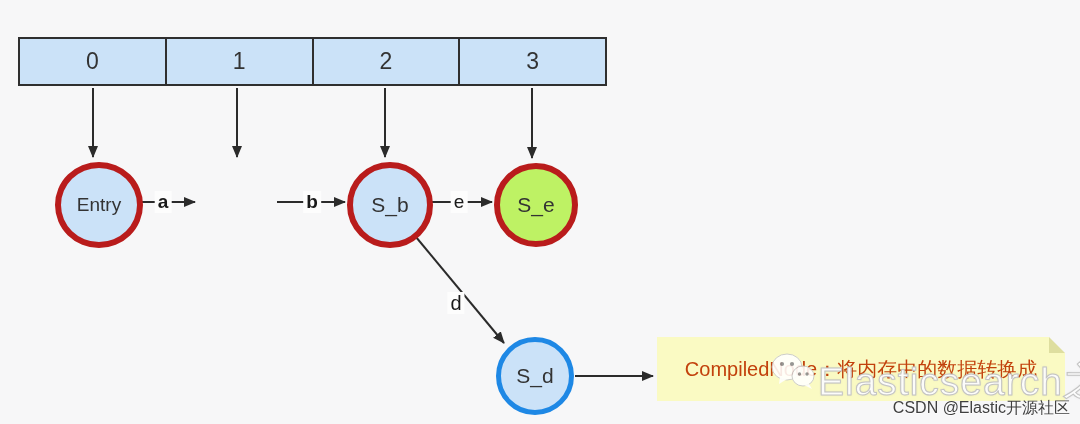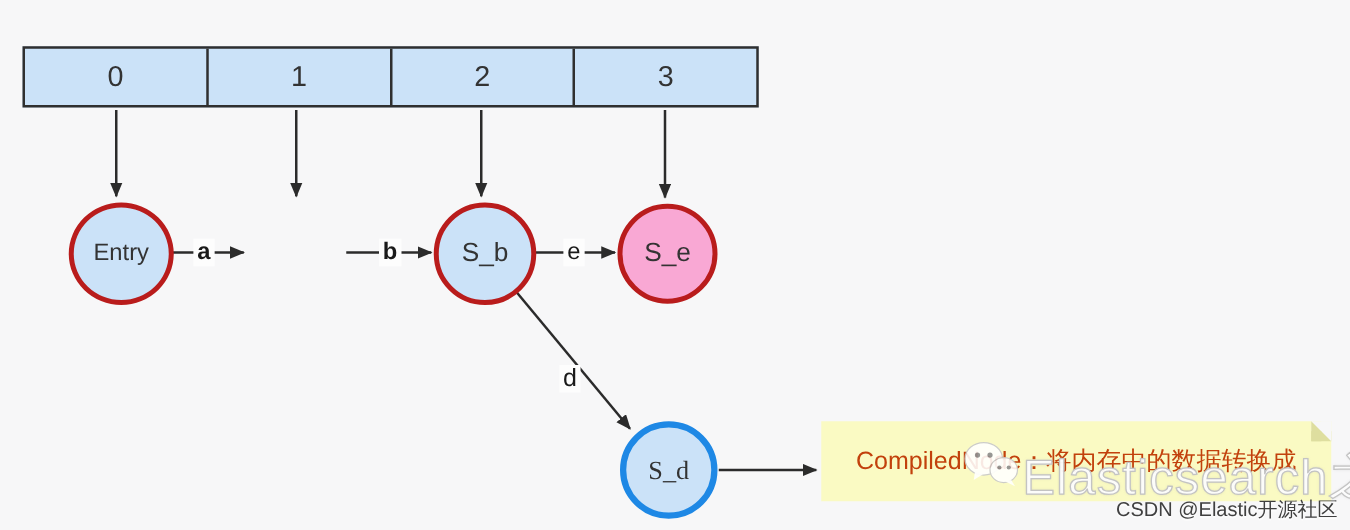--- a/index.html
+++ b/index.html
@@ -26,32 +26,32 @@
   .array-cell {
     flex:1; display:flex; align-items:center; justify-content:center;
     font-size:23px; color:#333;
     border-left:2px solid #2f2f2f;
   }
   .array-cell:first-child { border-left:none; }
 
   
   .node {
     position:absolute;
-    border:4px solid #b91c1c; border-radius:50%;
+    border:6px solid #b91c1c; border-radius:50%;
     background:#cbe2f8;
     display:flex; align-items:center; justify-content:center;
     font-size:21px; color:#333;
     z-index:2;
   }
   .node-entry { left:55px;  top:162px; width:76px; height:74px; font-size:19px; }
   .node-sa    { left:197px; top:162px; width:74px; height:74px; }
   .node-sb    { left:347px; top:162px; width:74px; height:74px;text-align:center; }
-  .node-se    { left:494px; top:163px; width:72px; height:72px; background:#f9a8d4; }
+  .node-se    { left:494px; top:163px; width:72px; height:72px; background:#bef264; }
   .node-sd    { left:496px; top:337px; width:68px; height:68px;
-                border:5px solid #1e88e5;font-family:Liberation Serif, serif; }
+                border:5px solid #1e88e5; }
 
   
   .edge-label {
     position:absolute; z-index:3;
     transform:translate(-50%,-50%);
     background:#fdfdfd; padding:0 3px;
     font-size:19px; color:#1a1a1a; line-height:22px;
   }
   .edge-label.bold { font-weight:bold; }
   .label-a { left:163px; top:202px; }

